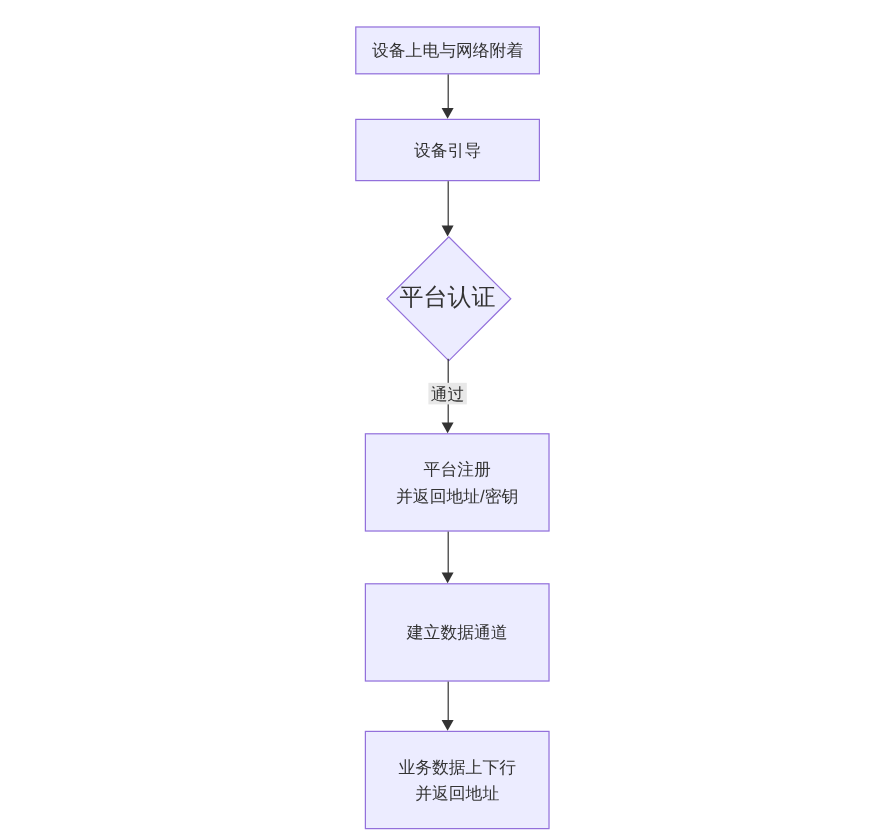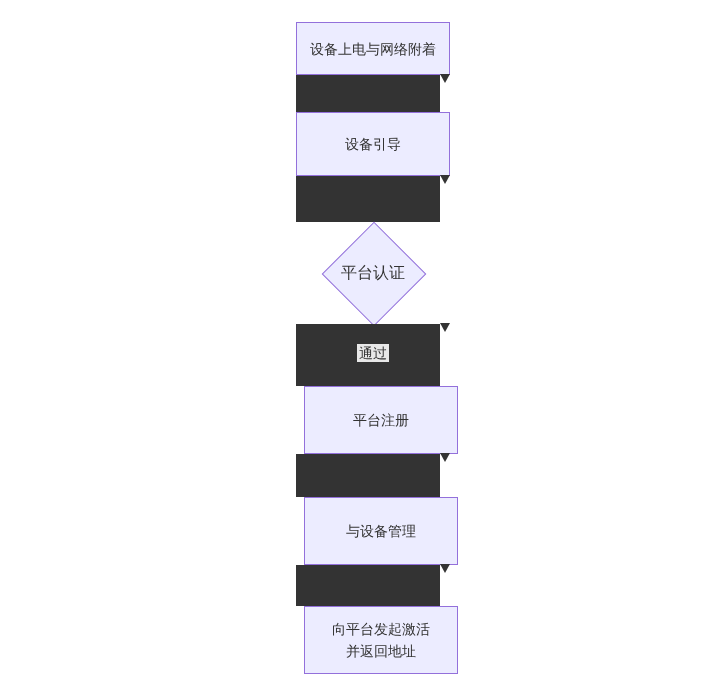--- a/index.html
+++ b/index.html
@@ -32,30 +32,31 @@
     color: var(--node-text, #333333);
     font-size: 14px;
     line-height: 22px;
     display: flex;
     flex-direction: column;
     align-items: center;
     justify-content: center;
     text-align: center;
   }
   .node .node-line { white-space: nowrap; }
-  .h54 { height: 53px; }
-  .h64 { height: 64px; }
-  .h66 { height: 68px; margin-left: 16px; }
+  .h54 { height: 40px; }
+  .h64 { height: 52px; }
+  .h66 { height: 82px; margin-left: 16px; }
 
   
   .edge {
     position: relative;
     width: 154px;
     display: flex;
-    flex-direction: row;
+    flex-direction: column;
+    align-items: center;
   }
   .e37 { height: 37px; }
   .e46 { height: 46px; }
   .e62 { height: 62px; }
   .e43 { height: 43px; }
   .e41 { height: 41px; }
   .edge-line {
     width: 1px;
     flex: 1 1 auto;
     background: var(--edge-line, #333333);
@@ -98,21 +99,21 @@
     width: 72px;
     height: 72px;
     background: var(--node-fill, #ECECFF);
     border: 1px solid var(--node-border, #9370DB);
     transform: rotate(45deg);
   }
   .diamond-text {
     position: relative;
     z-index: 1;
     color: var(--node-text, #333333);
-    font-size: 16px;
+    font-size: 20px;
     line-height: 22px;
     white-space: nowrap;
   }
 </style>
 </head>
 <body>
 
 <div class="canvas">
   <div class="flow">
 
@@ -140,35 +141,36 @@
     </div>
 
     <div class="edge e62">
       <span class="edge-label">通过</span>
       <div class="edge-line"></div>
       <div class="arrowhead"></div>
     </div>
 
     <div class="node h66">
       <span class="node-line">平台注册</span>
+      <span class="node-line">并返回地址/密钥</span>
     </div>
 
     <div class="edge e43">
       <div class="edge-line"></div>
       <div class="arrowhead"></div>
     </div>
 
     <div class="node h66">
-      <span class="node-line">与设备管理</span>
+      <span class="node-line">建立数据通道</span>
     </div>
 
     <div class="edge e41">
       <div class="edge-line"></div>
       <div class="arrowhead"></div>
     </div>
 
     <div class="node h66">
-      <span class="node-line">向平台发起激活</span>
+      <span class="node-line">业务数据上下行</span>
       <span class="node-line">并返回地址</span>
     </div>
 
   </div>
 </div>
 
 </body></html>

